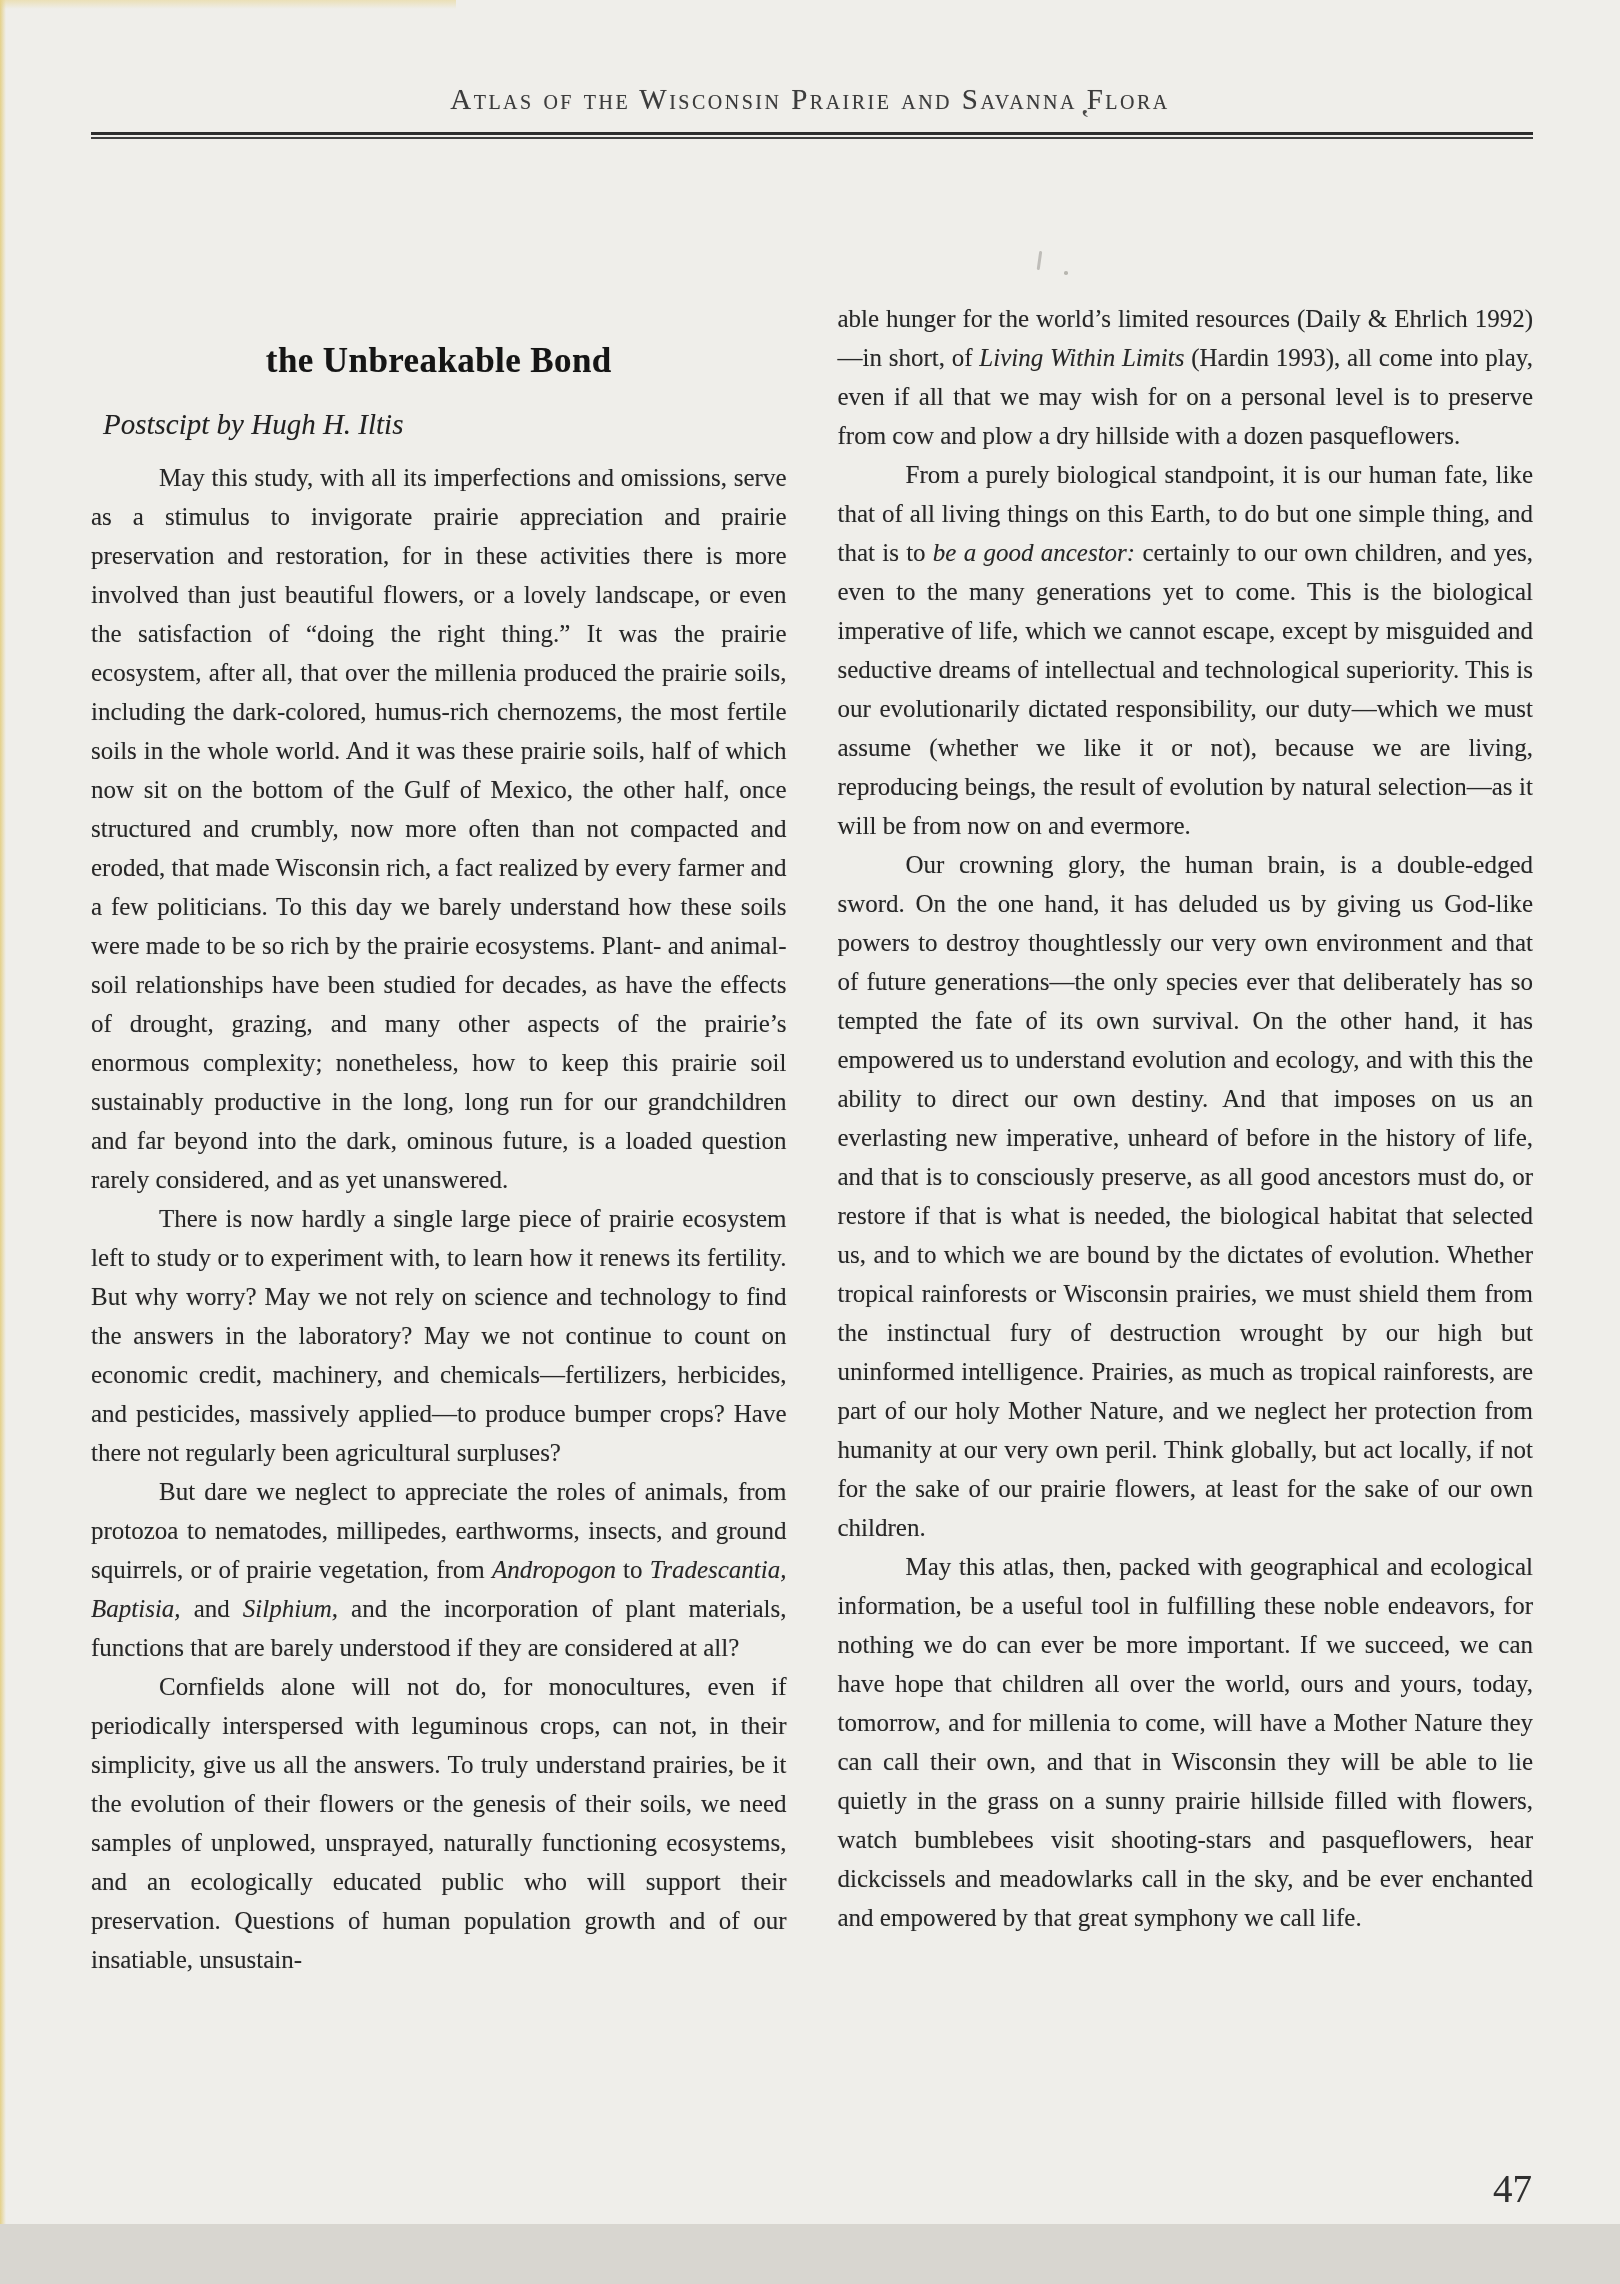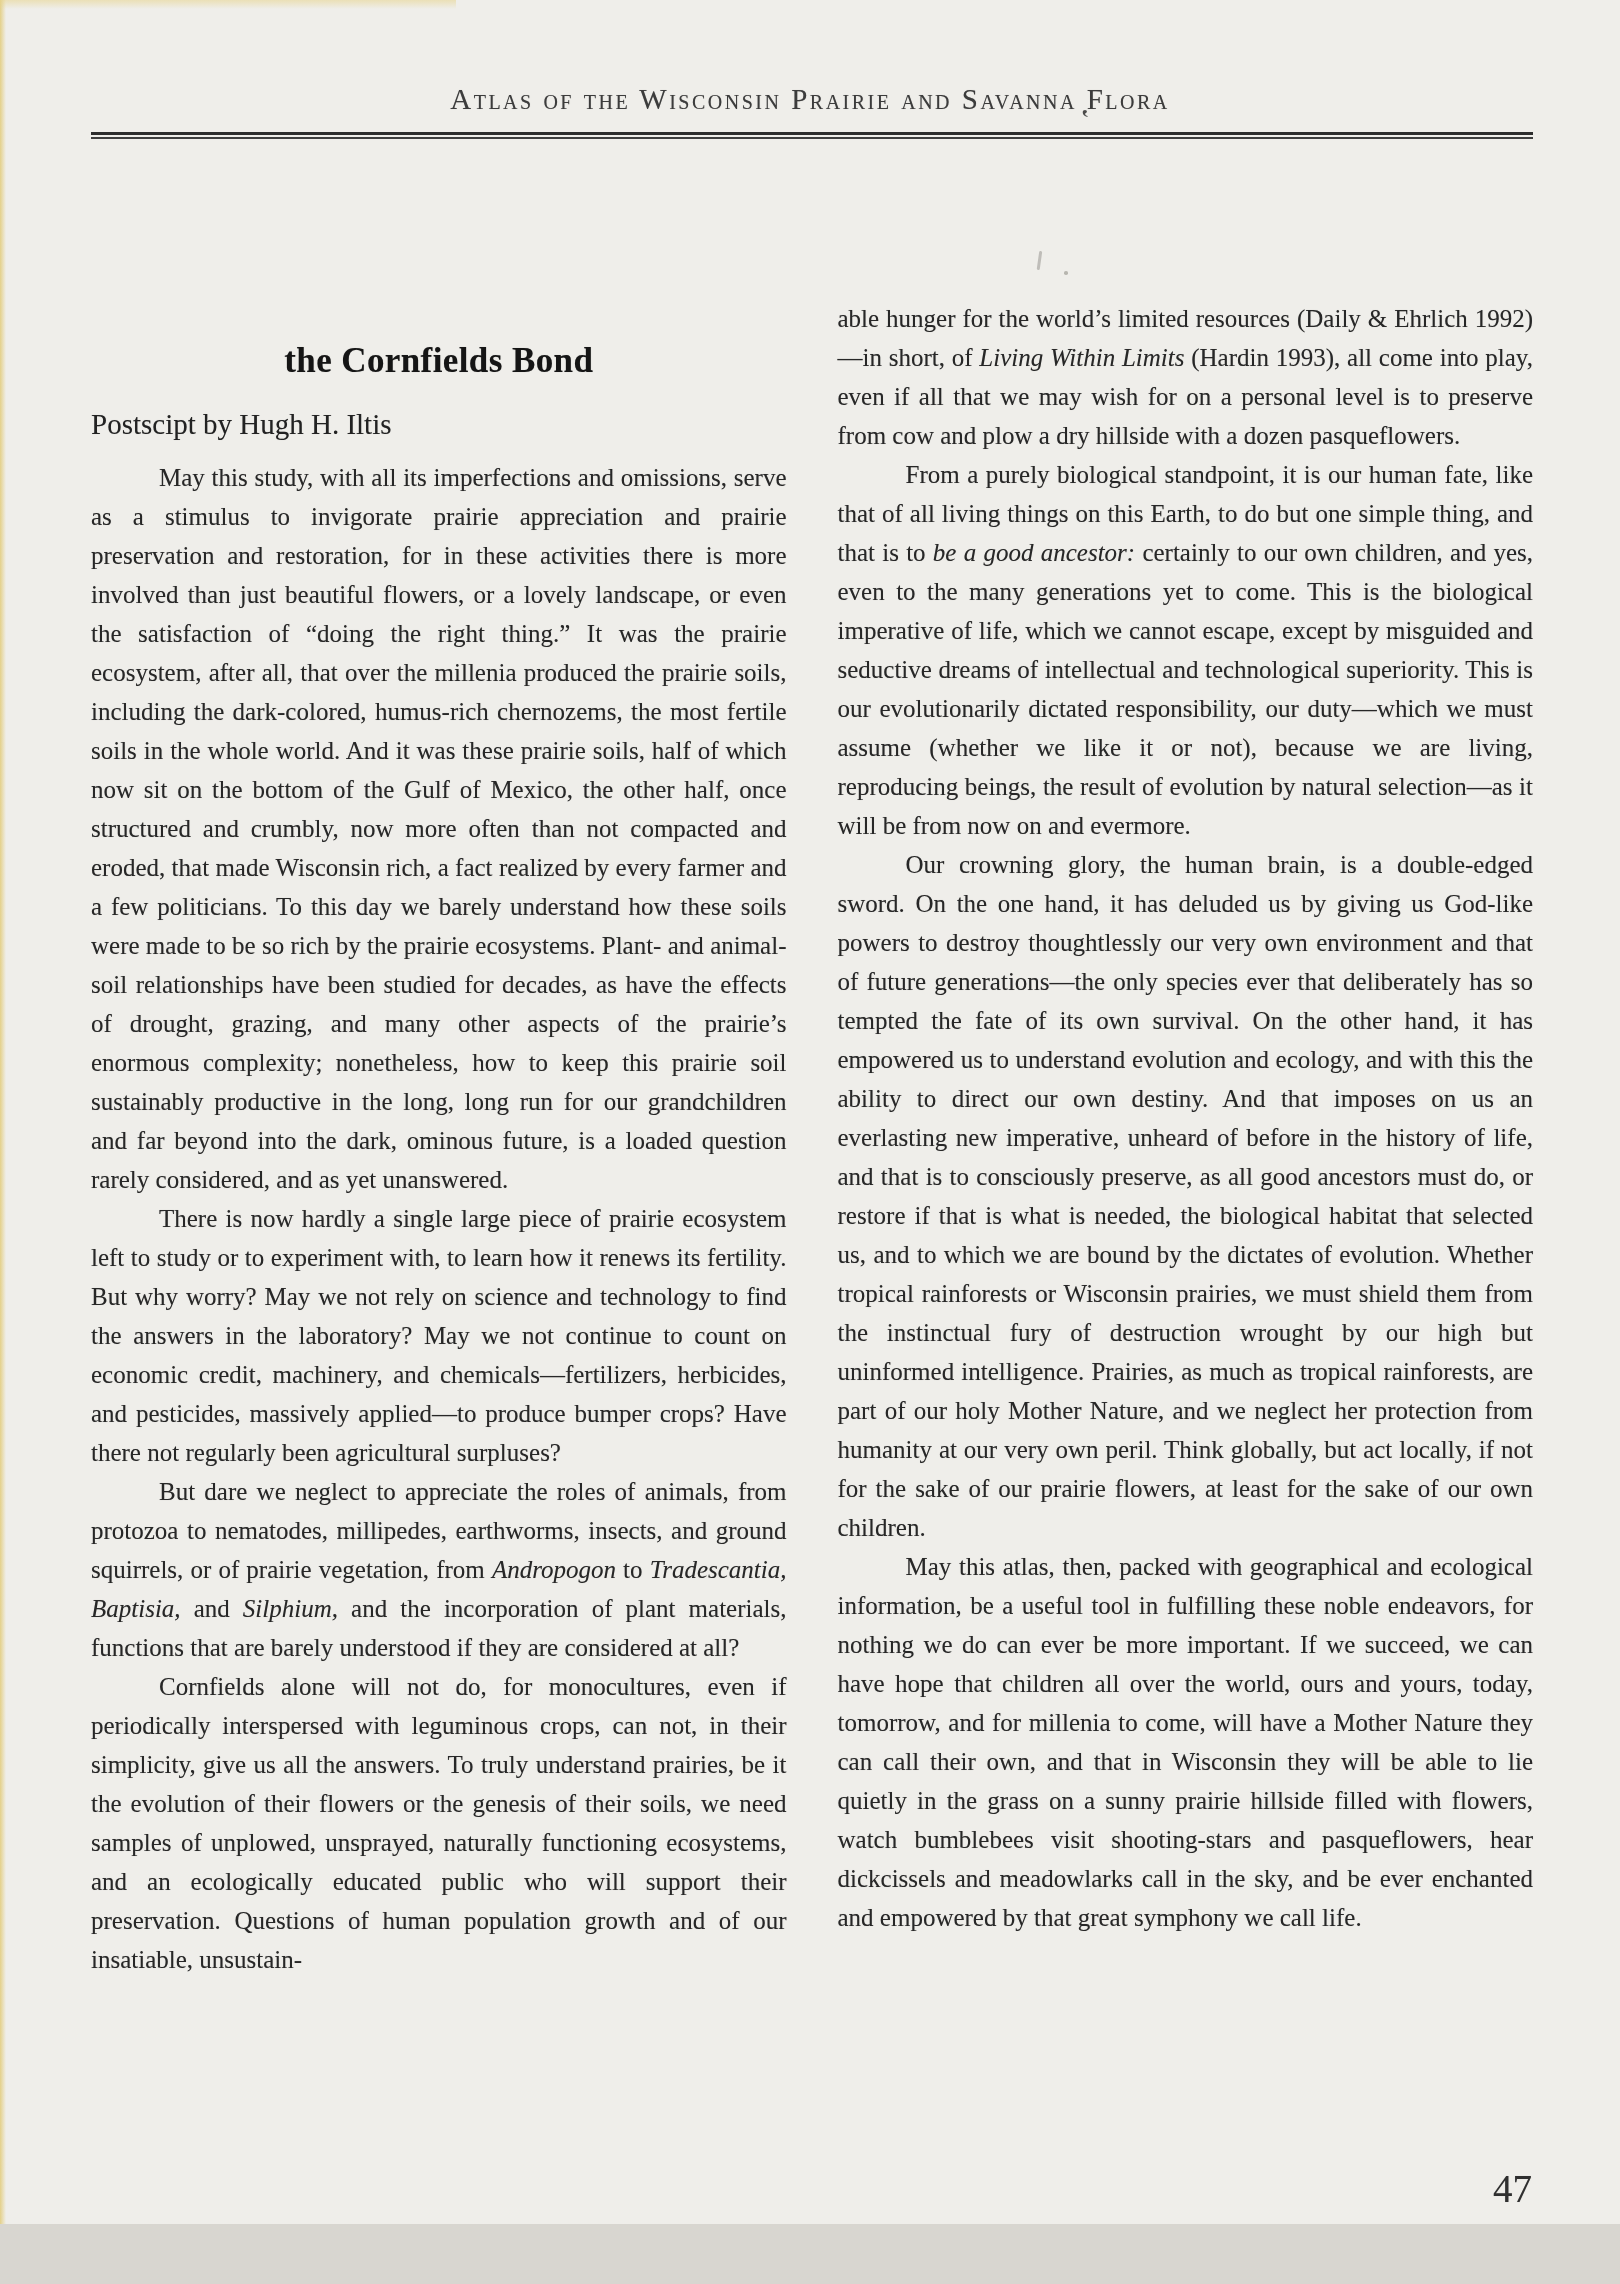--- a/index.html
+++ b/index.html
@@ -77,21 +77,22 @@
     text-align: center;
     font-size: 35px;
     line-height: 1.13;
     font-weight: bold;
     color: #151515;
     letter-spacing: 0.4px;
     text-shadow: 0 0 0.7px rgba(20,20,20,0.35);
   }
 
   .byline {
-    margin: 0 0 17px 0;
+    margin: 0 0 17px 12px;
+    font-style: italic;
     font-size: 29px;
     color: #222222;
     text-shadow: 0 0 0.7px rgba(40,40,40,0.25);
   }
 
   .body-para {
     margin: 0;
     font-size: 25px;
     line-height: 39px;
     text-align: justify;
@@ -125,21 +126,21 @@
 
   <span class="speck-comma">‛</span>
   <div class="speck-smudge"></div>
   <div class="speck-dot"></div>
 
   <div class="article">
 
     <div class="column">
       <h1 class="article-title">
         <br>
-        <span>the Cornfields Bond</span>
+        <span>the Unbreakable Bond</span>
       </h1>
       <p class="byline">Postscipt by Hugh H. Iltis</p>
 
     <p class="body-para indent"><span>May this study, with all its imperfections and omissions, serve as a stimulus to invigorate prairie appreciation and prairie preservation and restoration, for in these activities there is more involved than just beautiful flowers, or a lovely landscape, or even the satisfaction of “doing the right thing.” It was the prairie ecosystem, after all, that over the millenia produced the prairie soils, including the dark-colored, humus-rich chernozems, the most fertile soils in the whole world. And it was these prairie soils, half of which now sit on the bottom of the Gulf of Mexico, the other half, once structured and crumbly, now more often than not compacted and eroded, that made Wisconsin rich, a fact realized by every farmer and a few politicians. To this day we barely understand how these soils were made to be so rich by the prairie ecosystems. Plant- and animal-soil relationships have been studied for decades, as have the effects of drought, grazing, and many other aspects of the prairie’s enormous complexity; nonetheless, how to keep this prairie soil sustainably productive in the long, long run for our grandchildren and far beyond into the dark, ominous future, is a loaded question rarely considered, and as yet unanswered.</span></p>
         <p class="body-para indent"><span>There is now hardly a single large piece of prairie ecosystem left to study or to experiment with, to learn how it renews its fertility. But why worry? May we not rely on science and technology to find the answers in the laboratory? May we not continue to count on economic credit, machinery, and chemicals—fertilizers, herbicides, and pesticides, massively applied—to produce bumper crops? Have there not regularly been agricultural surpluses?</span></p>
         <p class="body-para indent"><span>But dare we neglect to appreciate the roles of animals, from protozoa to nematodes, millipedes, earthworms, insects, and ground squirrels, or of prairie vegetation, from </span><span class="italic">Andropogon</span><span> to </span><span class="italic">Tradescantia, Baptisia,</span><span> and </span><span class="italic">Silphium,</span><span> and the incorporation of plant materials, functions that are barely understood if they are considered at all?</span></p>
         <p class="body-para indent"><span>Cornfields alone will not do, for monocultures, even if periodically interspersed with leguminous crops, can not, in their simplicity, give us all the answers. To truly understand prairies, be it the evolution of their flowers or the genesis of their soils, we need samples of unplowed, unsprayed, naturally functioning ecosystems, and an ecologically educated public who will support their preservation. Questions of human population growth and of our insatiable, unsustain-</span></p>
       </div>
 
     <div class="column">

